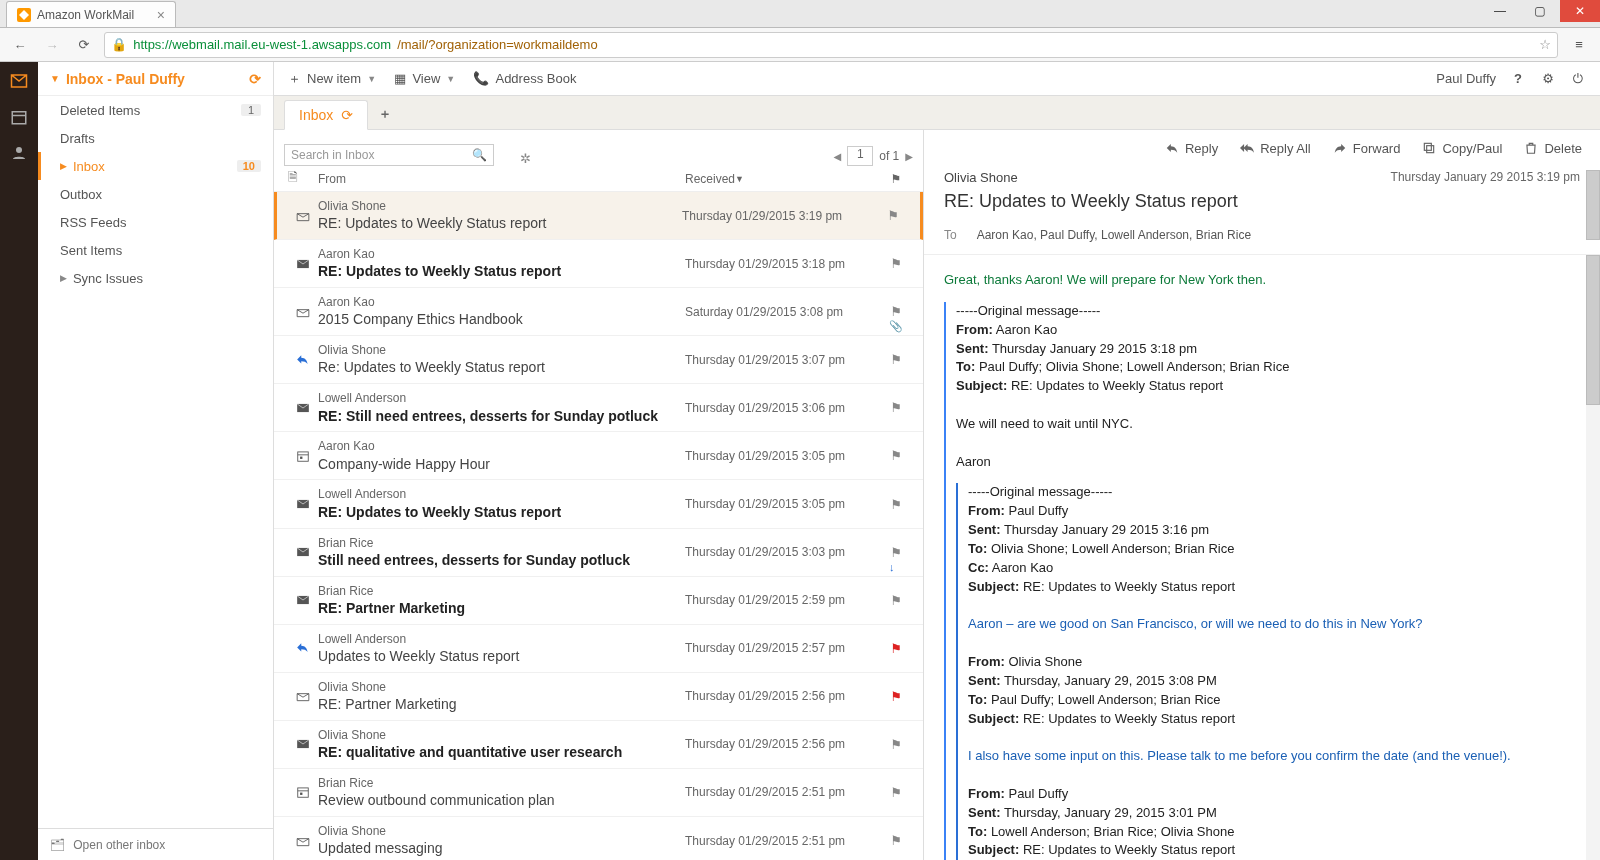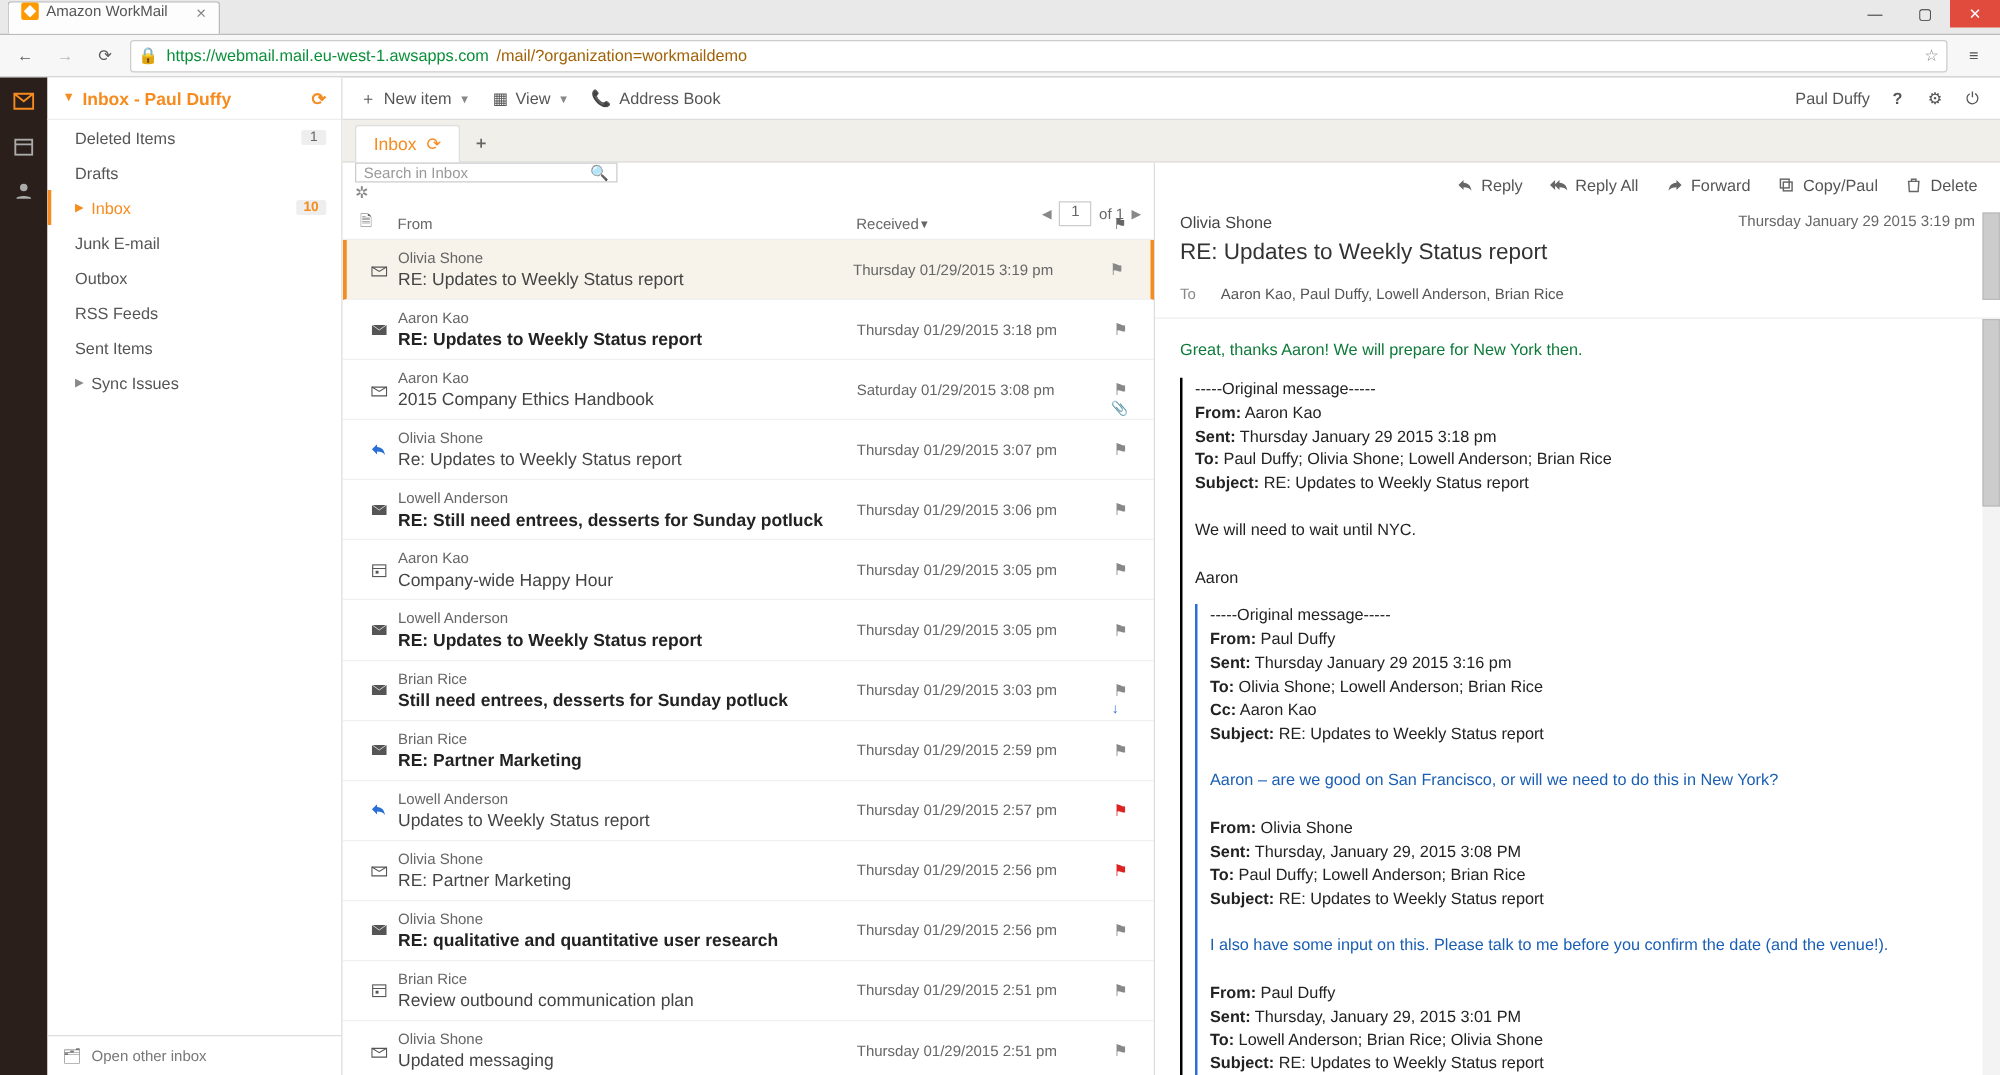--- a/index.html
+++ b/index.html
@@ -2,21 +2,21 @@
 <html><head>
 <meta charset="utf-8">
 <style>
 *{box-sizing:border-box;margin:0;padding:0;font-family:"Segoe UI",Arial,sans-serif;}
 html,body{height:100%;width:100%;overflow:hidden;}
 body{font-size:13px;color:#333;background:#fff;}
 
 
 .browser-frame{display:flex;flex-direction:column;height:100%;}
 .tab-strip{height:28px;background:#e9e9e9;display:flex;align-items:flex-end;border-bottom:1px solid #bbb;position:relative;}
-.tab{height:26px;background:#fdfdfd;border:1px solid #bbb;border-bottom:none;border-radius:3px 3px 0 0;display:flex;align-items:flex-start;padding:0 10px;margin-left:6px;font-size:12px;color:#555;gap:6px;min-width:170px;}
+.tab{height:26px;background:#fdfdfd;border:1px solid #bbb;border-bottom:none;border-radius:3px 3px 0 0;display:flex;align-items:center;padding:0 10px;margin-left:6px;font-size:12px;color:#555;gap:6px;min-width:170px;}
 .tab .favicon{width:14px;height:14px;background:#f90;border-radius:2px;display:flex;align-items:center;justify-content:center;}
 .tab .favicon svg{width:10px;height:10px;fill:#fff;}
 .tab .close-x{margin-left:auto;font-size:14px;color:#888;}
 .win-btns{position:absolute;right:0;top:0;display:flex;height:22px;}
 .win-btn{width:40px;display:flex;align-items:center;justify-content:center;font-size:12px;color:#333;}
 .win-close{background:#e04b3d;color:#fff;}
 
 .addr-bar{height:34px;display:flex;align-items:center;padding:0 8px;gap:8px;border-bottom:1px solid #ccc;background:#f7f7f7;}
 .nav-btn{width:24px;height:24px;display:flex;align-items:center;justify-content:center;color:#5a5a5a;border-radius:3px;}
 .nav-btn.dis{color:#bbb;}
@@ -54,21 +54,21 @@
 .tb-right{margin-left:auto;display:flex;align-items:center;gap:14px;}
 .tb-icon{width:16px;height:16px;display:flex;align-items:center;justify-content:center;}
 
 .tabbar{height:34px;display:flex;align-items:flex-end;background:#f1efea;border-bottom:1px solid #ddd;padding-left:10px;gap:2px;}
 .mtab{height:30px;padding:0 14px;display:flex;align-items:center;gap:8px;color:#f68b1f;font-size:14px;background:#fff;border:1px solid #ddd;border-bottom:1px solid #fff;border-radius:3px 3px 0 0;margin-bottom:-1px;}
 .mtab .refresh{color:#f68b1f;}
 .add-tab{height:30px;width:30px;display:flex;align-items:center;justify-content:center;color:#666;font-weight:bold;}
 
 .content{flex:1;display:flex;min-height:0;}
 .list-col{width:650px;border-right:1px solid #ddd;display:flex;flex-direction:column;min-height:0;}
-.search-row{height:36px;display:flex;align-items:flex-start;padding:0 10px;gap:0;flex-direction:column;}
+.search-row{height:36px;display:flex;align-items:flex-end;padding:0 10px;gap:26px;}
 .search-box{width:210px;height:22px;border:1px solid #ccc;display:flex;align-items:center;padding:0 6px;font-size:12px;color:#999;background:#fff;}
 .search-box .mag{margin-left:auto;color:#888;}
 .gear{color:#888;}
 .pager{margin-left:auto;display:flex;align-items:center;gap:6px;color:#666;font-size:12px;}
 .pager .pg-box{width:26px;height:20px;border:1px solid #ccc;text-align:center;}
 .pager .tri{font-size:10px;color:#888;}
 
 .list-hdr{height:26px;display:flex;align-items:center;padding:0 14px;border-bottom:1px solid #eee;color:#666;font-size:12px;}
 .col-icon{width:30px;}
 .col-from{flex:1;}
@@ -96,21 +96,21 @@
 .ra-item svg{width:14px;height:14px;fill:#666;}
 .read-hdr{padding:4px 20px 12px 20px;border-bottom:1px solid #eee;}
 .rh-top{display:flex;}
 .rh-from{font-size:13px;color:#444;}
 .rh-date{margin-left:auto;font-size:12px;color:#666;}
 .rh-subj{font-size:18px;color:#333;margin-top:6px;}
 .rh-to{display:flex;gap:20px;margin-top:16px;font-size:12px;color:#555;}
 .rh-to .lbl{color:#888;}
 .read-body{flex:1;overflow:auto;padding:16px 20px;font-size:13px;color:#222;line-height:1.45;}
 .read-body .grn{color:#0d7a3a;}
-.quote{border-left:2px solid #000000;padding-left:10px;margin-top:12px;}
+.quote{border-left:2px solid #3b82f6;padding-left:10px;margin-top:12px;}
 .quote2{border-left:2px solid #2a6fd6;padding-left:10px;margin-top:12px;}
 .hdr-line b{color:#222;}
 .blue-txt{color:#1a5fb4;}
 .scrollstub{position:absolute;right:0;top:40px;width:14px;height:70px;background:#ccc;border:1px solid #bbb;}
 .scrollstub2{position:absolute;right:0;top:0;bottom:0;width:14px;background:#f3f3f3;}
 .thumb2{position:absolute;right:0;top:0;width:14px;height:150px;background:#ccc;border:1px solid #bbb;}
 
 svg{display:block;}
 </style>
 </head>
@@ -181,23 +181,20 @@
             <span>Deleted Items</span>
             <span class="badge">1</span>
           </div>
           <div class="folder">
             <span>Drafts</span>
           </div>
           <div class="folder sel">
             <span class="tri">▶</span>
             <span>Inbox</span>
             <span class="badge">10</span>
-          </div>
-          <div class="folder">
-            <span>Junk E-mail</span>
           </div>
           <div class="folder">
             <span>Outbox</span>
           </div>
           <div class="folder">
             <span>RSS Feeds</span>
           </div>
           <div class="folder">
             <span>Sent Items</span>
           </div>

